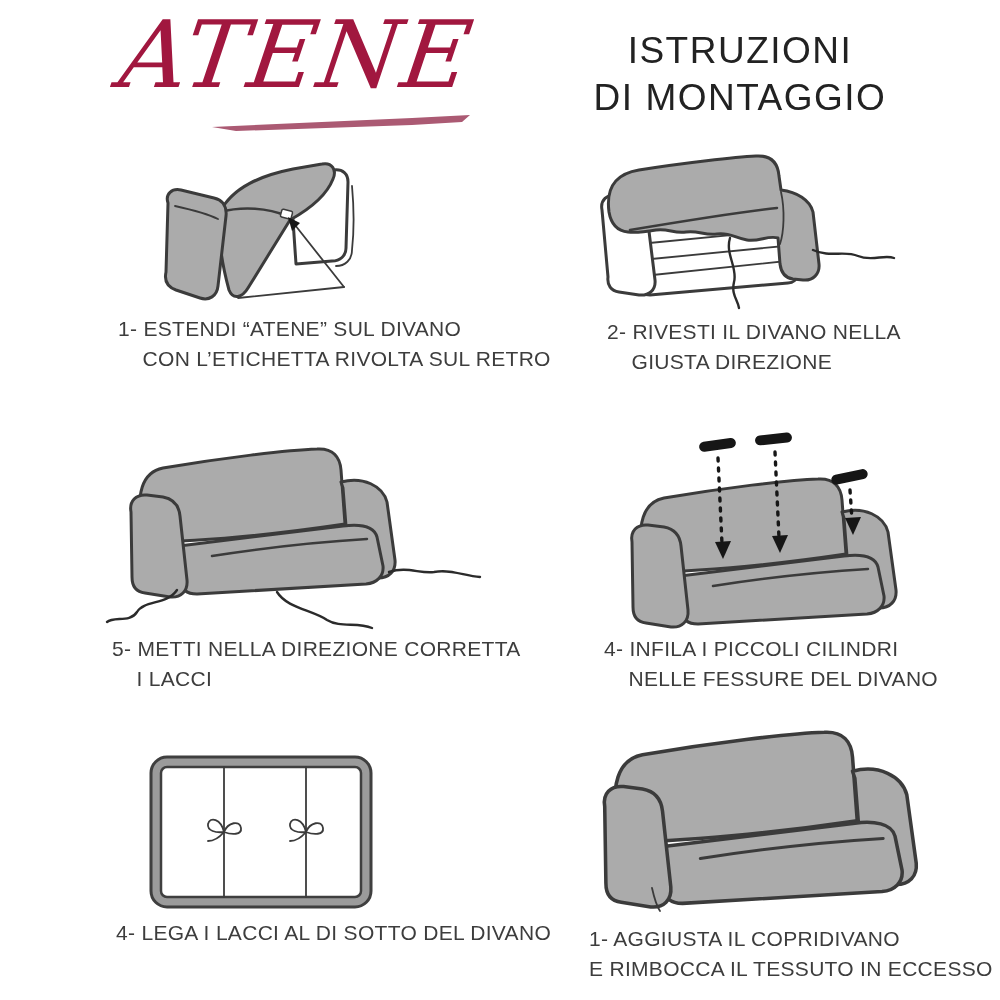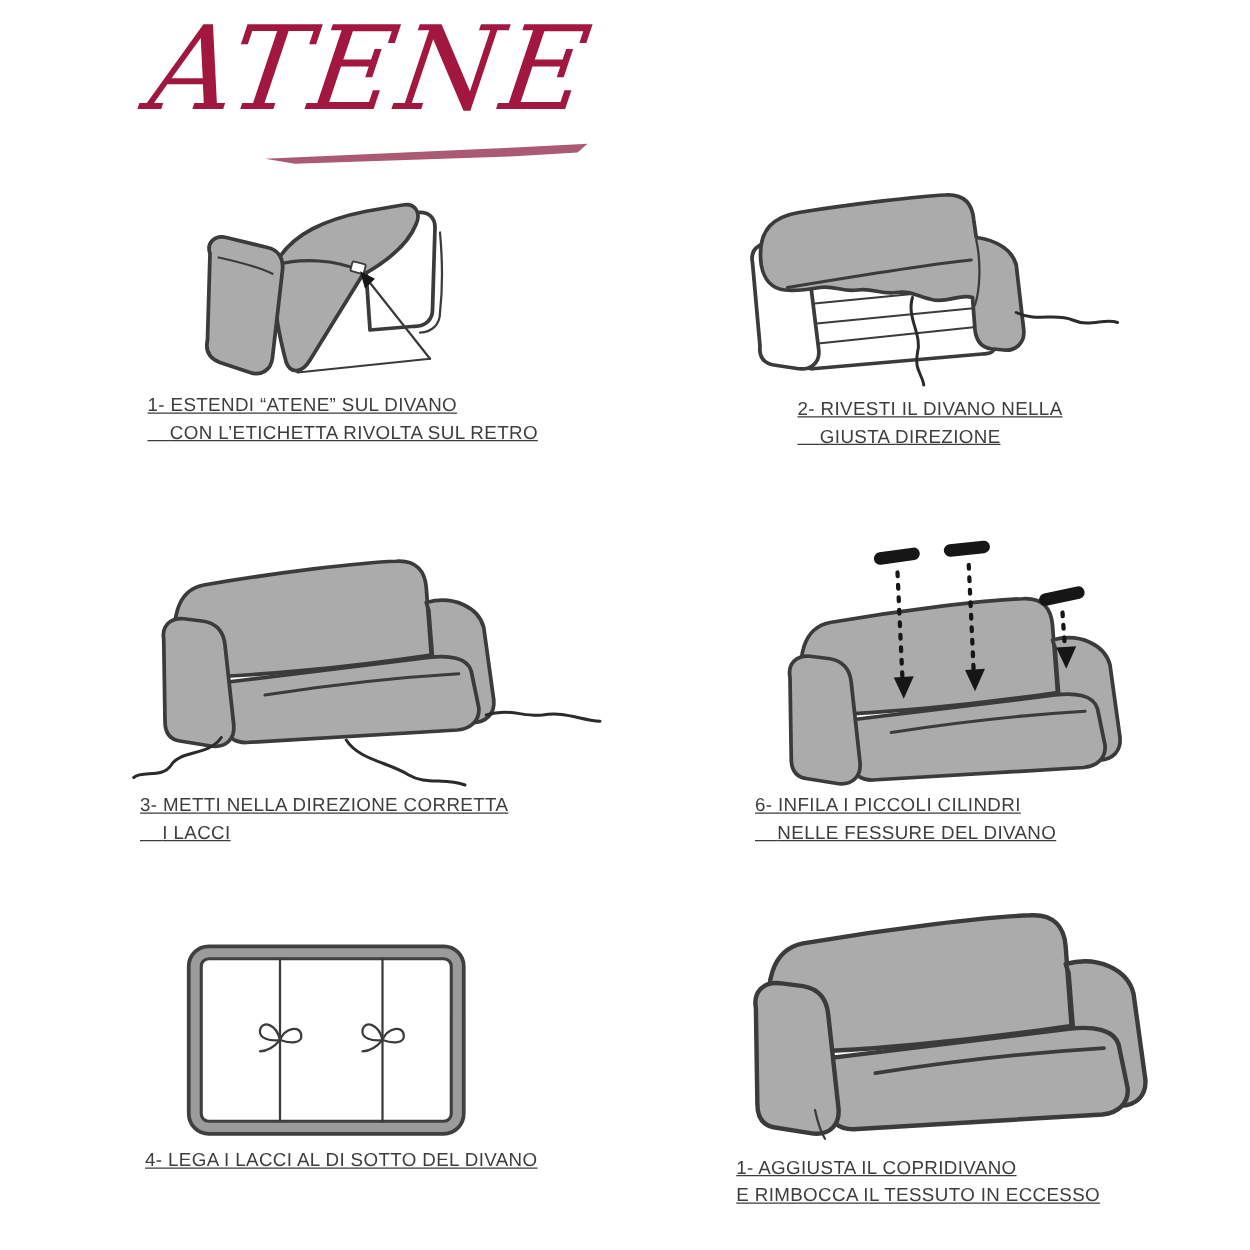--- a/index.html
+++ b/index.html
@@ -14,22 +14,22 @@
     font-size:93px; line-height:1.15; letter-spacing:2px;
     color:var(--brand,#a1173f); transform:skewX(-8deg);
   }
   .logo-swoosh { position:absolute; left:212px; top:114px; }
   .title {
     position:absolute; left:555px; top:28px; width:370px; text-align:center;
     font-size:37px; line-height:1.27; letter-spacing:1.5px;
     color:var(--title-text,#222); white-space:pre-wrap; font-weight:400;
   }
   .caption {
-    position:absolute; font-size:15px; line-height:1.45; letter-spacing:0.3px;
-    color:var(--text,#3d3d3d); white-space:pre-wrap;text-decoration:underline;
+    position:absolute; font-size:21px; line-height:1.45; letter-spacing:0.3px;
+    color:var(--text,#3d3d3d); white-space:pre-wrap;
   }
   .illus { position:absolute; }
   .fabric {
     fill:var(--fabric-gray,#ababab); stroke:var(--outline,#3b3b3b);
     stroke-width:3; stroke-linejoin:round; stroke-linecap:round;
   }
   .whitepart {
     fill:#ffffff; stroke:var(--outline,#3b3b3b);
     stroke-width:3; stroke-linejoin:round; stroke-linecap:round;
   }
@@ -55,20 +55,22 @@
         <path class="fabric" d="M4,70 C2,59 9,52 20,53 L36,55 C47,57 52,64 53,74 L60,138 C61,149 54,156 43,155 L18,151 C9,150 5,144 5,135 Z"></path>
         <path class="lineonly" d="M85,114 C130,107 190,100 240,97"></path>
       </g>
     </defs>
   </svg>
 
   <div class="logo-text">ATENE</div>
   <svg class="logo-swoosh" width="262" height="18" viewBox="0 0 262 18">
     <path d="M0,13 L200,4 L258,1 L250,8 L200,11 L24,17 Z" fill="var(--swoosh,#ab5a73)"></path>
   </svg>
+  <div class="title">ISTRUZIONI
+DI MONTAGGIO</div>
 
   <figure>
     <svg class="illus" style="left:138px; top:148px" width="300" height="170" viewBox="0 0 300 170">
       <g>
         <path class="whitepart" d="M152,28 L196,22 C205,21 210,26 210,34 L208,100 C208,108 202,113 194,113 L158,116 Z"></path>
         <path class="lineonly thin" d="M214,38 C216,60 216,84 214,102 C214,112 207,118 198,118"></path>
       </g>
       <path class="fabric" d="M82,64 C95,38 125,27 155,21 L184,16 C194,14 199,22 195,31 C188,49 170,62 152,72 L110,140 C104,150 95,152 91,142 C85,120 79,92 82,64 Z"></path>
       <path class="lineonly" d="M82,64 C105,58 130,60 149,68"></path>
       <g>
@@ -96,32 +98,32 @@
         <path class="whitepart" d="M24,58 C22,48 29,42 39,43 L53,45 C63,47 68,54 69,63 L77,128 C78,138 71,144 61,143 L41,140 C33,139 29,133 30,125 Z"></path>
       </g>
       <g>
         <path class="fabric" d="M31,60 C27,30 43,21 61,18 C105,11 158,5 178,4 C194,3 200,12 201,24 L203,38 C219,40 232,48 235,60 L241,112 C242,122 235,129 225,128 L215,127 C207,126 203,120 202,112 L200,86 C190,83 181,90 169,88 C157,86 151,80 139,82 C127,84 120,78 108,80 C96,82 90,76 78,78 C66,80 58,81 50,80 C40,79 33,72 31,60 Z"></path>
         <path class="lineonly" d="M52,78 C100,70 160,60 199,56"></path>
         <path class="lineonly thin" d="M203,40 C207,58 206,80 202,92"></path>
       </g>
       <path class="string" d="M152,86 C147,102 160,116 156,130 C153,143 160,148 161,156"></path>
       <path class="string" d="M235,98 C252,106 266,98 280,104 C294,110 306,102 316,106"></path>
     </svg>
-    <figcaption class="caption" style="left:638px; top:317px">2- RIVESTI IL DIVANO NELLA
+    <figcaption class="caption" style="left:607px; top:317px">2- RIVESTI IL DIVANO NELLA
     GIUSTA DIREZIONE</figcaption>
   </figure>
 
   <figure>
     <svg class="illus" style="left:82px; top:430px" width="405" height="205" viewBox="0 0 405 205">
       <use href="#sofa-basic" transform="translate(45,12)"></use>
       <path class="string" d="M95,160 C85,175 62,170 55,182 C48,193 32,186 25,192"></path>
       <path class="string" d="M195,162 C205,178 230,180 245,190 C258,198 275,192 290,198"></path>
       <path class="string" d="M307,142 C325,136 338,144 352,142 C370,139 382,146 398,147"></path>
     </svg>
-    <figcaption class="caption" style="left:112px; top:634px">3- METTI NELLA DIREZIONE CORRETTA
+    <figcaption class="caption" style="left:112px; top:634px">5- METTI NELLA DIREZIONE CORRETTA
     I LACCI</figcaption>
   </figure>
 
   <figure>
     <svg class="illus" style="left:598px; top:428px" width="345" height="207" viewBox="0 0 345 207">
       <use href="#sofa-basic" transform="translate(30,44)"></use>
       <g>
         <rect x="101" y="12" width="37" height="10" rx="5" class="blackfill" transform="rotate(-8 119 17)"></rect>
         <path class="dashedline" d="M120,30 L124,116"></path>
         <polygon class="blackfill" points="125,131 117,114 133,113"></polygon>
@@ -130,21 +132,21 @@
         <rect x="157" y="6" width="37" height="10" rx="5" class="blackfill" transform="rotate(-6 175 11)"></rect>
         <path class="dashedline" d="M177,24 L181,110"></path>
         <polygon class="blackfill" points="182,125 174,108 190,107"></polygon>
       </g>
       <g>
         <rect x="233" y="44" width="37" height="10" rx="5" class="blackfill" transform="rotate(-12 251 49)"></rect>
         <path class="dashedline" d="M252,62 L254,92"></path>
         <polygon class="blackfill" points="255,107 247,90 263,89"></polygon>
       </g>
     </svg>
-    <figcaption class="caption" style="left:604px; top:634px">6- INFILA I PICCOLI CILINDRI
+    <figcaption class="caption" style="left:604px; top:634px">4- INFILA I PICCOLI CILINDRI
     NELLE FESSURE DEL DIVANO</figcaption>
   </figure>
 
   <figure>
     <svg class="illus" style="left:146px; top:752px" width="230" height="160" viewBox="0 0 230 160">
       <rect x="5" y="5" width="220" height="150" rx="16" class="bandrect"></rect>
       <rect x="15" y="15" width="200" height="130" rx="6" class="innerrect"></rect>
       <path class="lineonly thin" d="M78,15 L78,145"></path>
       <path class="lineonly thin" d="M160,15 L160,145"></path>
       <g transform="translate(78,80)">

